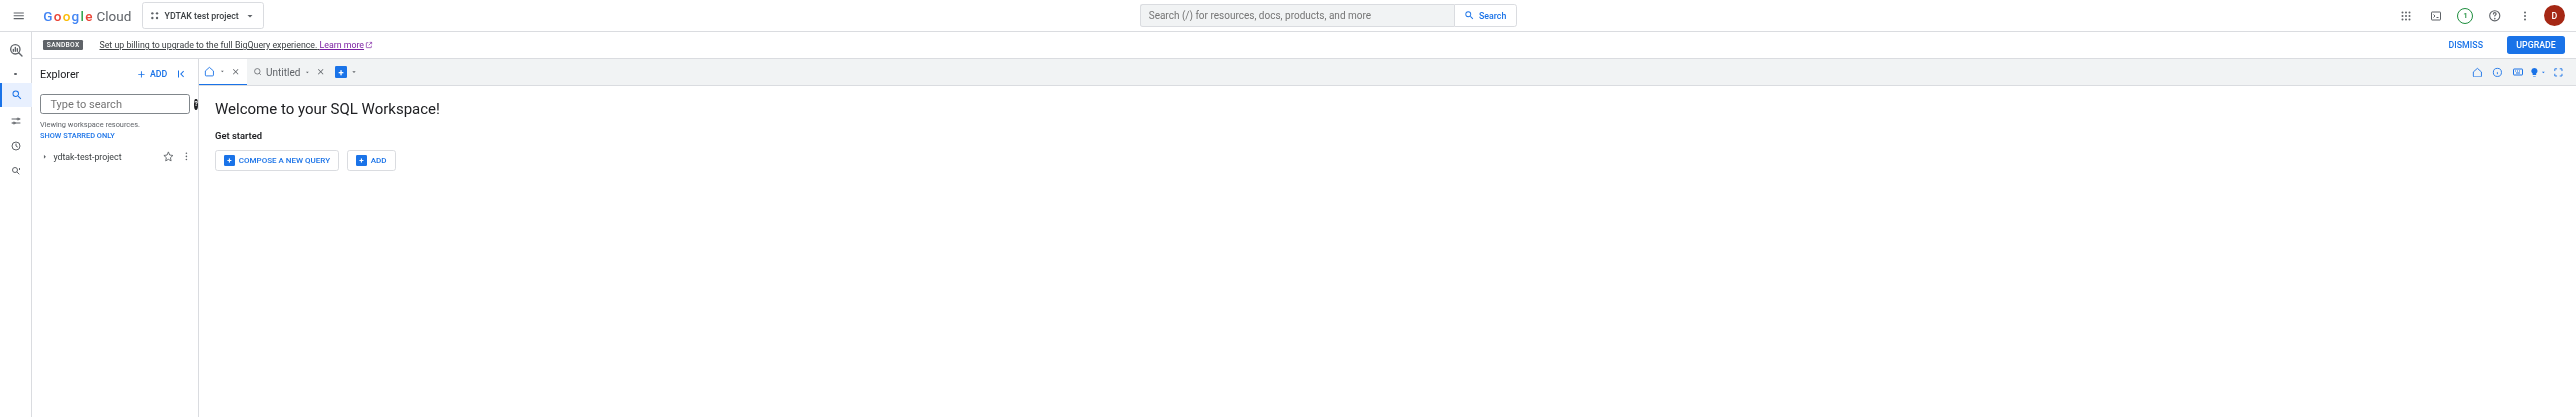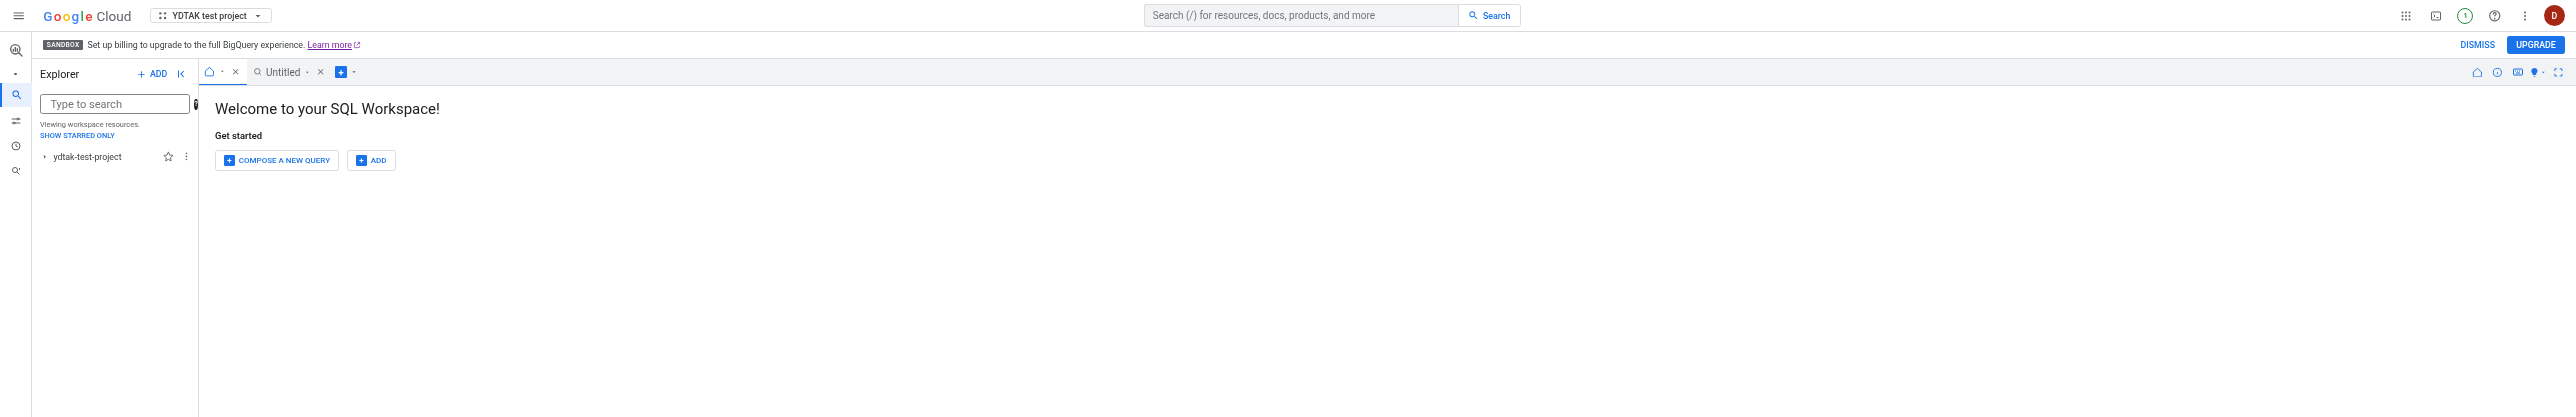--- a/index.html
+++ b/index.html
@@ -4,21 +4,21 @@
 <style>
   * { box-sizing: border-box; margin: 0; padding: 0; font-family: 'Google Sans', Roboto, Arial, sans-serif; }
   body { background: #fff; color: #202124; font-size: 8.8px; overflow-x: hidden; }
   
   
   .header { height: 32px; display: flex; align-items: center; padding: 0 5.4px; border-bottom: 0.7px solid #dadce0; gap: 5.4px; }
   .hamburger { width: 27px; height: 27px; display: flex; align-items: center; justify-content: center; cursor: pointer; border-radius: 50%; }
   .logo { display: flex; align-items: center; gap: 1.3px; font-size: 13.5px; padding: 0 5.4px; }
   .logo .g-letter { font-weight: 500; }
   .logo .cloud-word { color: #5f6368; font-weight: 400; margin-left: 2.7px; }
-  .project-selector { height: 15px; border: 0.7px solid #dadce0; border-radius: 2.7px; display: flex; align-items: center; padding: 0 6.7px; gap: 5.4px; cursor: pointer; margin-left: 8px; }
+  .project-selector { height: 27px; border: 0.7px solid #dadce0; border-radius: 2.7px; display: flex; align-items: center; padding: 0 6.7px; gap: 5.4px; cursor: pointer; }
   .project-selector .proj-icon { color: #5f6368; }
   .project-selector .proj-name { font-size: 8.8px; color: #3c4043; font-weight: 500; }
   .project-selector .drop { color: #5f6368; }
   .search-wrap { flex: 1; display: flex; justify-content: center; padding: 0 10.8px; }
   .search-box { display: flex; width: 377px; max-width: 100%; height: 23px; }
   .search-input { flex: 1; border: 0.7px solid #dadce0; border-right: none; border-radius: 2.7px 0 0 2.7px; background: #f1f3f4; padding: 0 8px; font-size: 10px; color: #5f6368; outline: none; }
   .search-btn { border: 0.7px solid #dadce0; border-radius: 0 2.7px 2.7px 0; background: #fff; padding: 0 9.4px; display: flex; align-items: center; gap: 4px; color: #1a73e8; font-size: 8.8px; font-weight: 500; cursor: pointer; }
   .header-right { display: flex; align-items: center; gap: 2.7px; padding-right: 5.4px; }
   .hicon { width: 27px; height: 27px; display: flex; align-items: center; justify-content: center; color: #5f6368; cursor: pointer; border-radius: 50%; }
   .badge-free { width: 16px; height: 16px; border: 1.3px solid #1e8e3e; border-radius: 50%; display: flex; align-items: center; justify-content: center; font-size: 8px; font-weight: 500; color: #1e8e3e; }
@@ -28,23 +28,23 @@
   .body-row { display: flex; height: calc(100vh - 32px); min-height: 148px; }
   .icon-rail { width: 32px; border-right: 0.7px solid #dadce0; display: flex; flex-direction: column; align-items: center; padding-top: 2.7px; gap: 1.3px; }
   .rail-item { width: 27px; height: 24px; display: flex; align-items: center; justify-content: center; color: #5f6368; cursor: pointer; border-radius: 0 12px 12px 0; margin-left: -2.7px; padding-left: 2.7px; width: 30px; }
   .rail-item.top { height: 30px; }
   .rail-item.active { background: #e8f0fe; color: #1a73e8; border-left: 2px solid #1a73e8; border-radius: 0; margin-left: 0; padding-left: 0; width: 32px; }
   .rail-item .dot { width: 2.7px; height: 2.7px; background: #5f6368; border-radius: 50%; }
   
   .main-area { flex: 1; display: flex; flex-direction: column; min-width: 0; }
   
   
-  .banner { height: 27px; display: flex; align-items: center; padding: 0 10.8px; gap: 4px; border-bottom: 0.7px solid #dadce0; }
+  .banner { height: 27px; display: flex; align-items: center; padding: 0 10.8px; gap: 16px; border-bottom: 0.7px solid #dadce0; }
   .sandbox-chip { background: #5f6368; color: #fff; font-size: 6.7px; font-weight: 500; padding: 1.3px 4px; border-radius: 1.3px; letter-spacing: 0.3px; }
-  .banner-text { font-size: 8.8px; color: #3c4043; }
+  .banner-text { font-size: 8.8px; color: #3c4043; text-decoration: underline; }
   .learn-link { color: #7b1fa2; text-decoration: underline; cursor: pointer; display: inline-flex; align-items: center; gap: 1.3px; }
   .banner .spacer { flex: 1; }
   .dismiss-btn { color: #1a73e8; font-size: 8.8px; font-weight: 500; background: none; border: none; padding: 4px 8px; cursor: pointer; }
   .upgrade-btn { background: #1a73e8; color: #fff; font-size: 8.8px; font-weight: 500; border: none; padding: 4px 9.4px; border-radius: 2.7px; cursor: pointer; }
   
   
   .content-row { flex: 1; display: flex; min-height: 0; }
   
   
   .explorer { width: 167px; border-right: 0.7px solid #dadce0; display: flex; flex-direction: column; background: #fff; }

